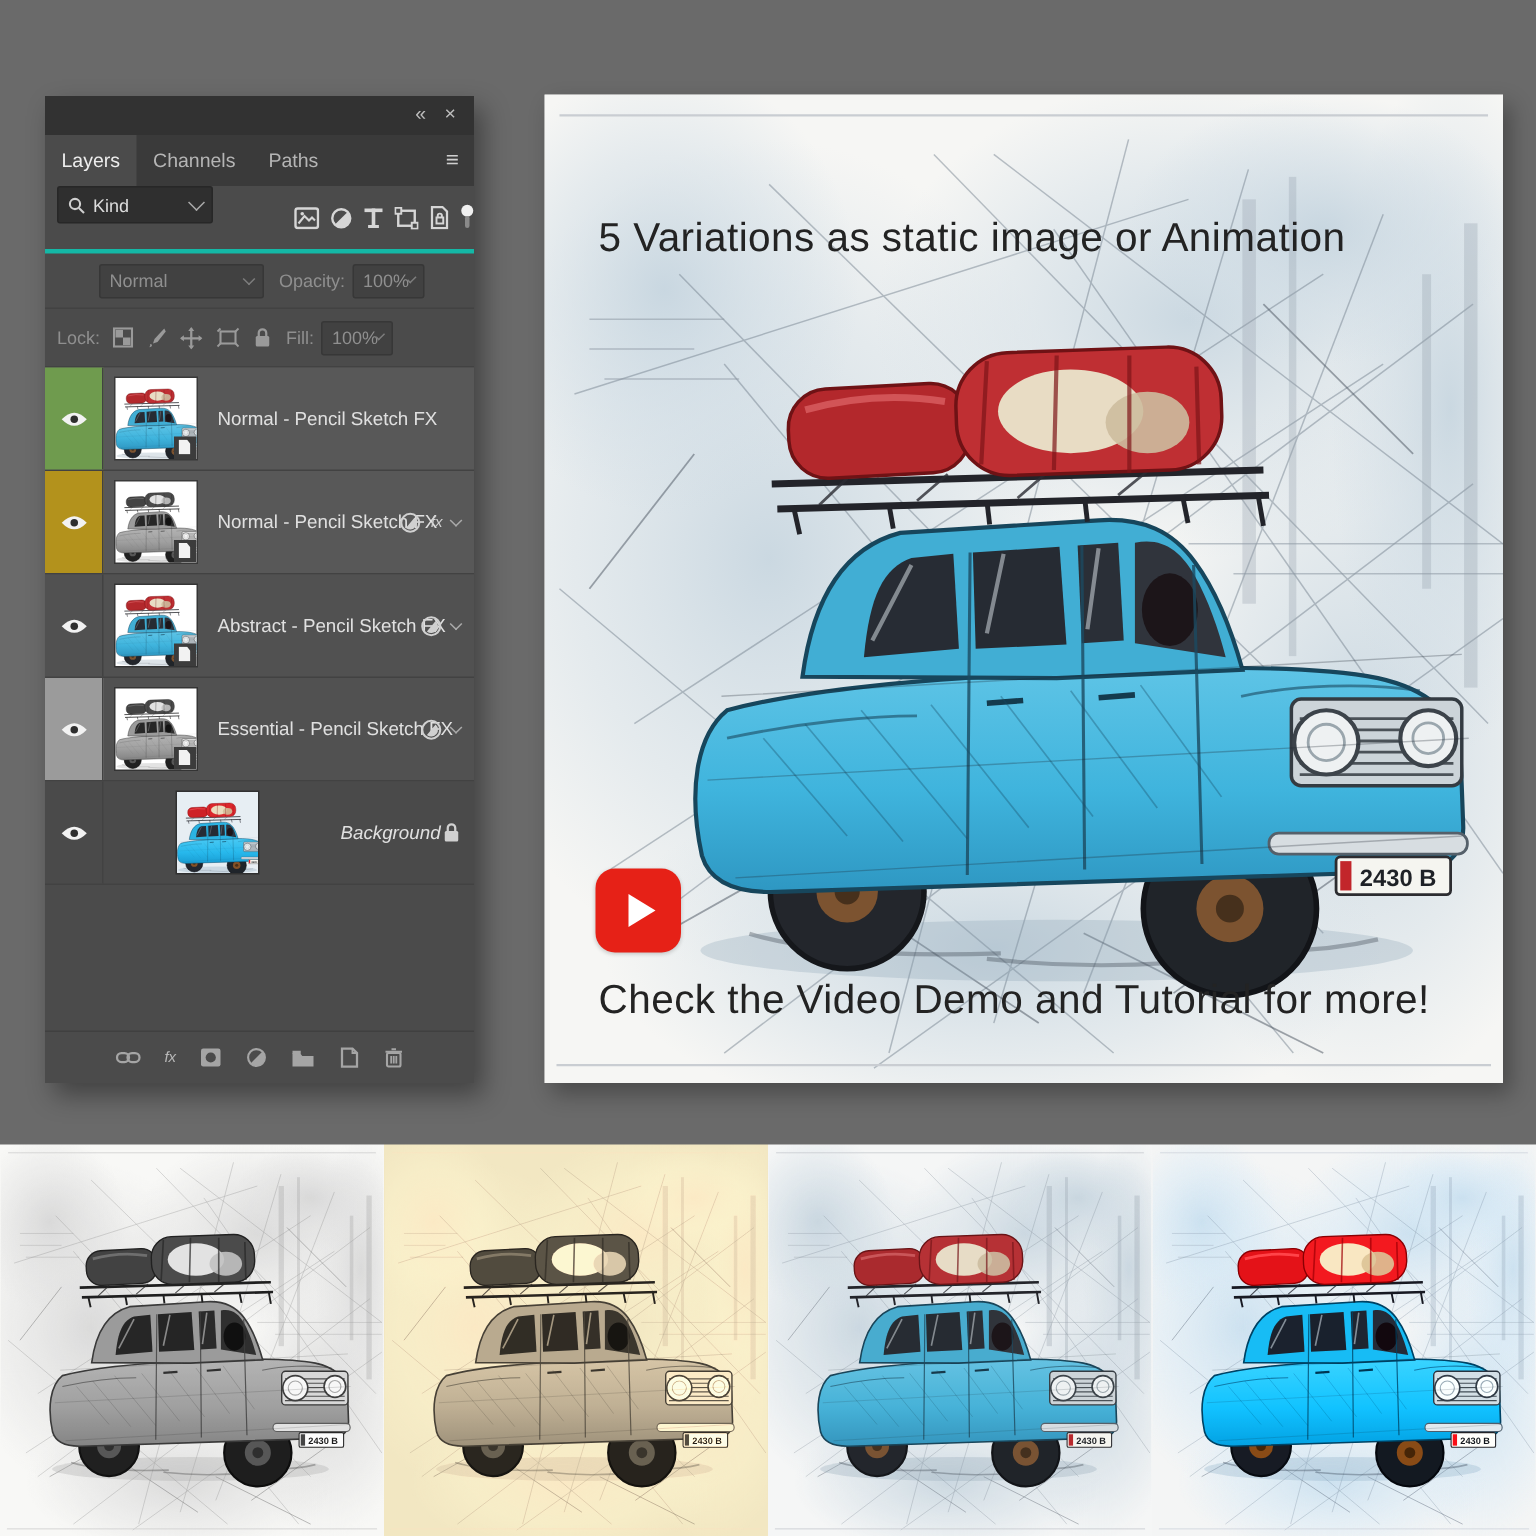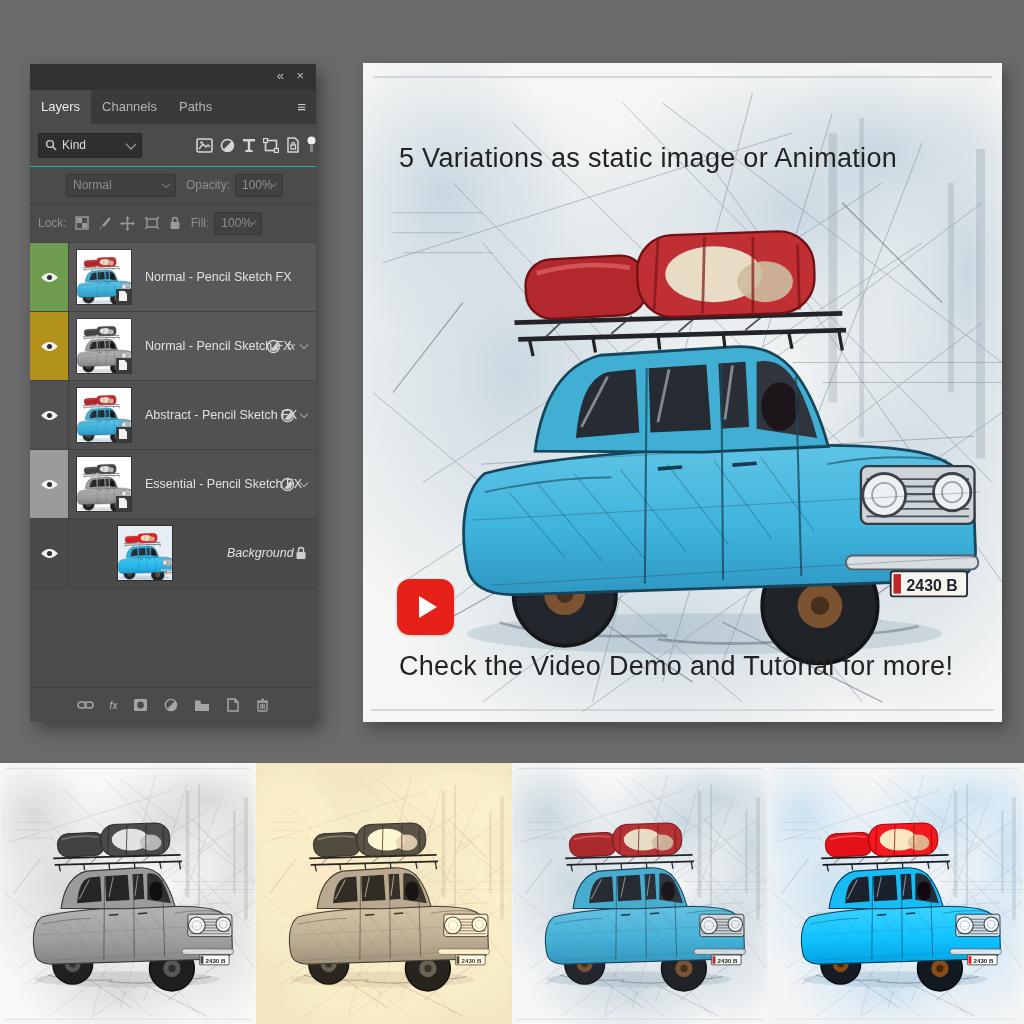--- a/index.html
+++ b/index.html
@@ -12,21 +12,21 @@
          font-size:12px;color:#d6d6d6;}
   .titlebar{height:26px;background:#323232;position:relative;}
   .titlebar .tb-ico{position:absolute;top:4px;color:#bdbdbd;font-size:13px;cursor:default;}
   .tb-collapse{right:32px;}
   .tb-close{right:12px;font-size:14px;}
   .tabs{height:34px;background:#3a3a3a;display:flex;align-items:stretch;position:relative;}
   .tab{padding:0 11px;line-height:34px;color:#b5b5b5;font-size:13px;}
   .tab.active{background:#4b4b4b;color:#ededed;}
   .menu-ico{position:absolute;right:10px;top:0;line-height:34px;color:#cfcfcf;font-size:15px;}
 
-  .filter-row{height:42px;display:flex;align-items:center;border-bottom:1px solid #14b8a6;gap:44px;}
+  .filter-row{height:42px;display:flex;border-bottom:3px solid #14b8a6;gap:44px;}
   .kind-select{margin-left:8px;width:110px;height:25px;background:#2f2f2f;border:1px solid #272727;
                border-radius:2px;display:flex;align-items:center;padding:0 6px;box-sizing:border-box;}
   .kind-select span.lbl{margin-left:5px;color:#dddddd;flex:1;}
   .chev{width:7px;height:7px;border-right:1.6px solid #aaa;border-bottom:1.6px solid #aaa;
         transform:rotate(45deg);margin-top:-3px;}
   .chev.sm{width:5px;height:5px;}
   .f-icons{display:flex;align-items:center;gap:7px;margin-left:10px;}
   .f-icons svg{display:block;}
 
   .blend-row,.lock-row{display:flex;align-items:center;border-bottom:1px solid #424242;color:#8f8f8f;}

